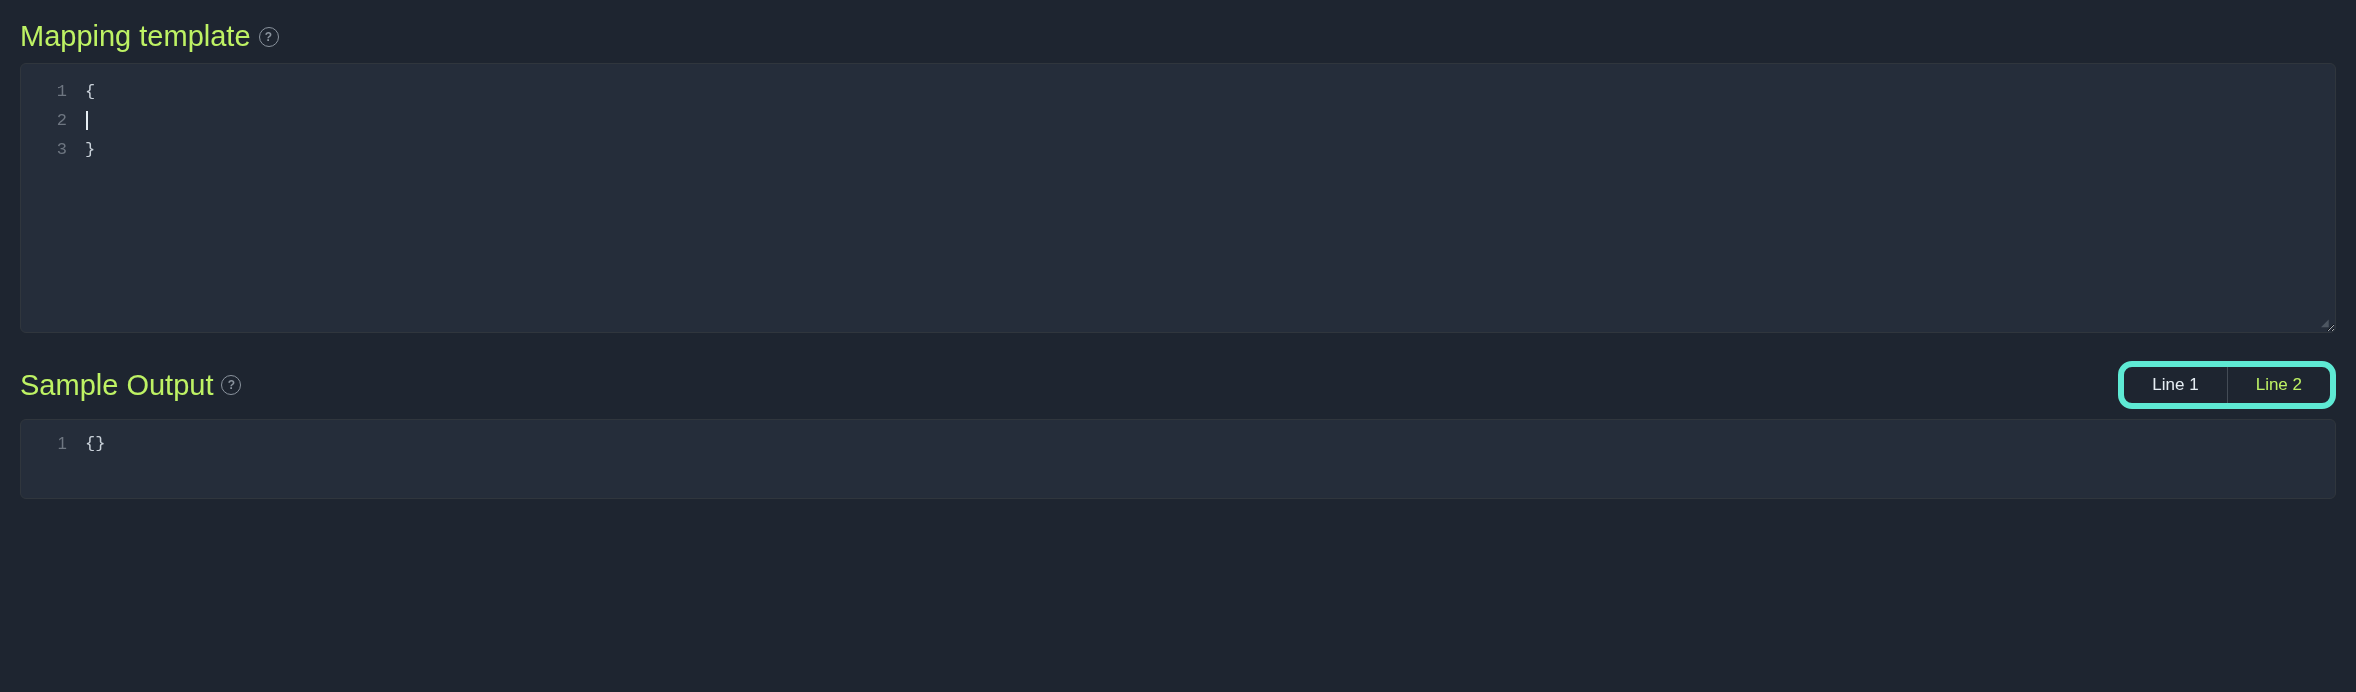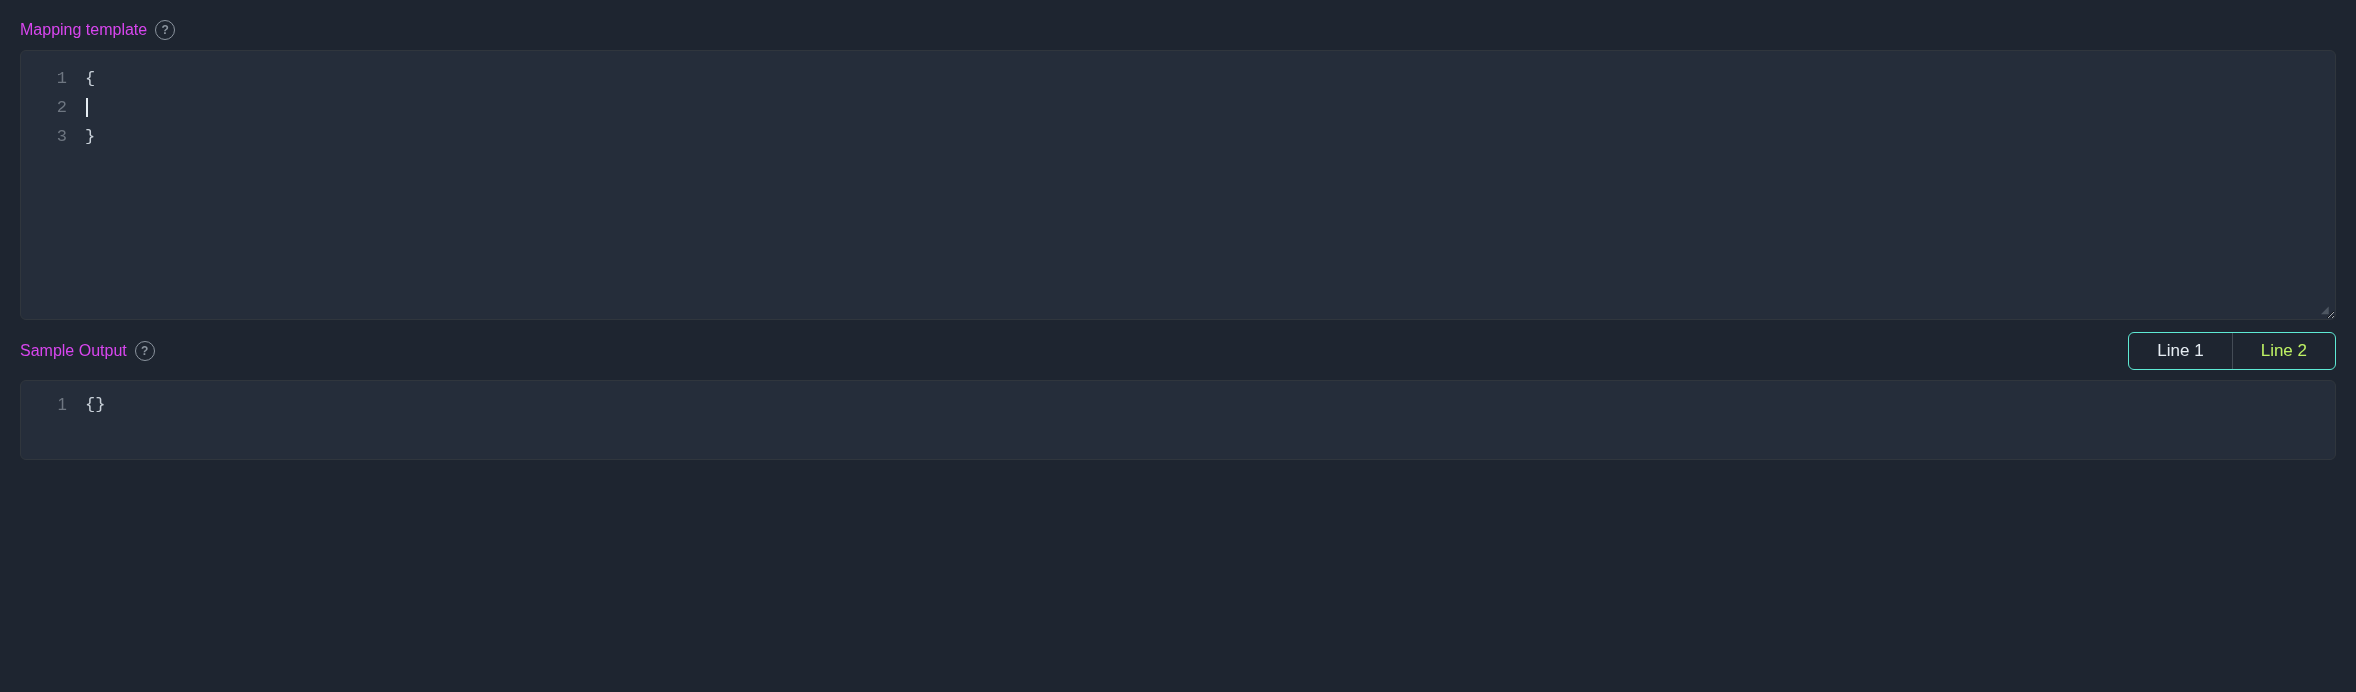--- a/index.html
+++ b/index.html
@@ -18,23 +18,23 @@
     }
 
     .section-header {
       display: flex;
       align-items: center;
       gap: 8px;
       margin-bottom: 10px;
     }
 
     .section-title {
-      font-size: 16px;
+      font-size: 29px;
       font-weight: 500;
-      color: #d946ef;
+      color: #bef264;
     }
 
     .help-icon {
       display: inline-flex;
       align-items: center;
       justify-content: center;
       width: 20px;
       height: 20px;
       border-radius: 50%;
       border: 1.5px solid #8b949e;
@@ -106,40 +106,40 @@
       animation: blink 1s step-end infinite;
       margin-left: 1px;
     }
 
     @keyframes blink {
       0%, 100% { opacity: 1; }
       50% { opacity: 0; }
     }
 
     .sample-output-section {
-      margin-top: 12px;
+      margin-top: 28px;
     }
 
     .sample-output-header {
       display: flex;
       align-items: center;
       justify-content: space-between;
       margin-bottom: 10px;
     }
 
     .sample-output-left {
       display: flex;
       align-items: center;
       gap: 8px;
     }
 
     .tab-group {
       display: flex;
-      border: 1px solid #5eead4;
-      border-radius: 6px;
+      border: 6px solid #5eead4;
+      border-radius: 14px;
       overflow: hidden;
     }
 
     .tab-btn {
       background: transparent;
       border: none;
       color: #bef264;
       font-size: 17px;
       padding: 8px 28px;
       cursor: pointer;

